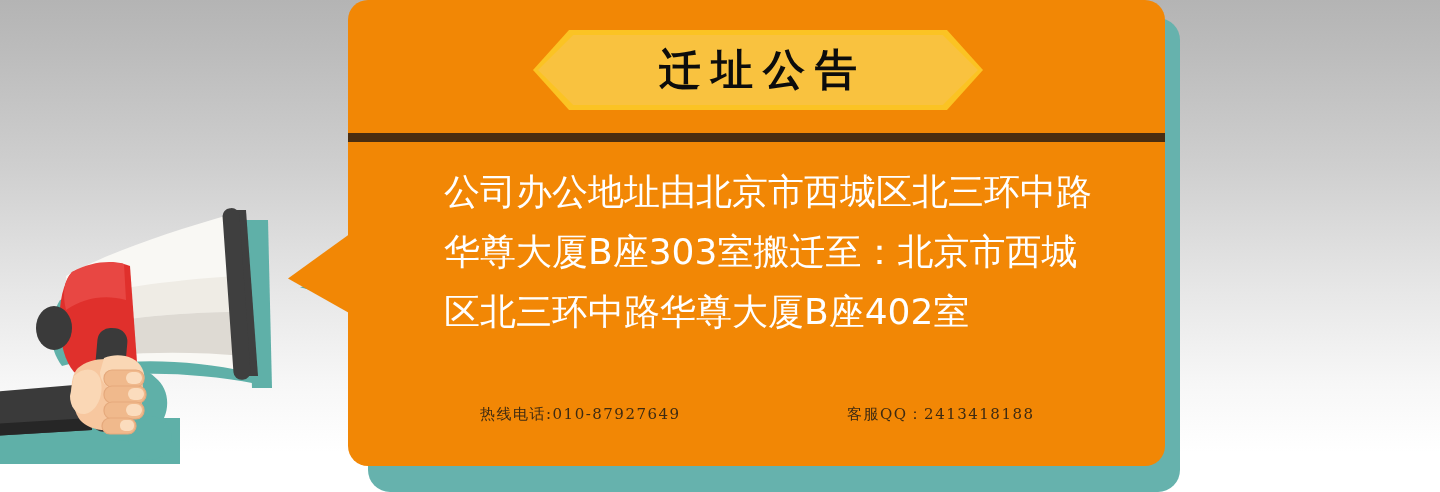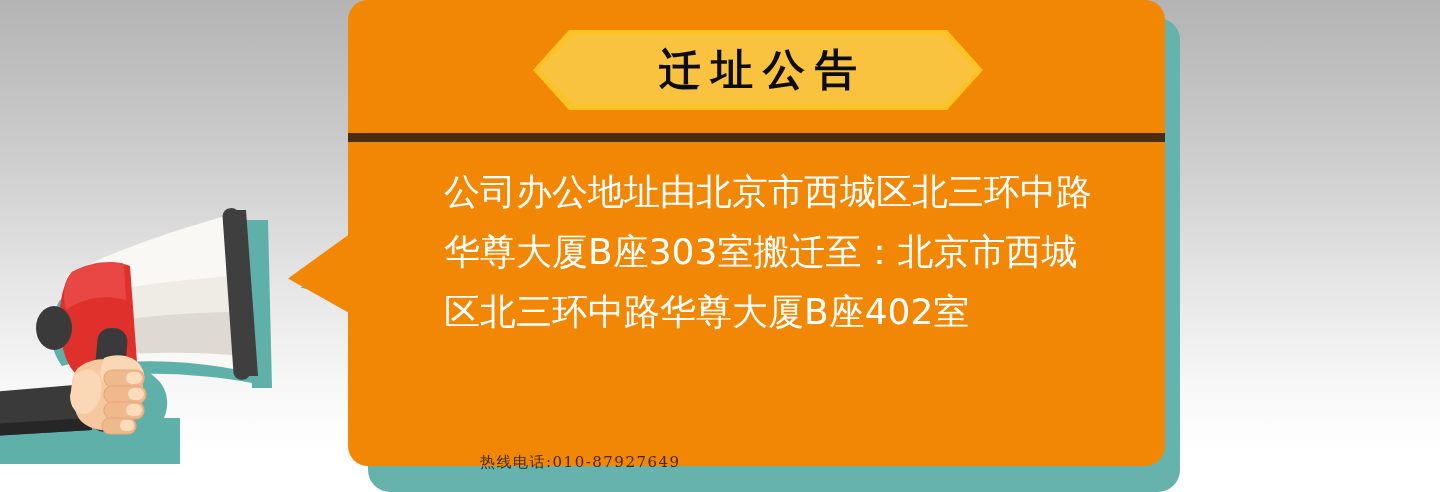--- a/index.html
+++ b/index.html
@@ -157,21 +157,20 @@
     height: 30px;
   }
   .footer-item {
     position: absolute;
     top: 0;
     color: #3d2a12;
     font-size: 15px;
     letter-spacing: 1.5px;
     font-family: "DejaVu Serif", "Liberation Serif", serif;
     white-space: nowrap;
-    margin-top: 48px;
   }
   .footer-phone { left: 36px; }
   .footer-qq { left: 403px; }
 </style>
 </head>
 <body>
 
 <div id="stage">
 
   <div class="shadow-card"></div>
@@ -250,15 +249,16 @@
       <div class="title-text">迁址公告</div>
     </div>
   </div>
 
   <div class="divider"></div>
 
   <div class="body-text">公司办公地址由北京市西城区北三环中路华尊大厦B座303室搬迁至：北京市西城区北三环中路华尊大厦B座402室</div>
 
   <div class="footer">
     <div class="footer-item footer-phone">热线电话:010-87927649</div>
+    <div class="footer-item footer-qq">客服QQ：2413418188</div>
   </div>
 
 </div>
 
 </body></html>

